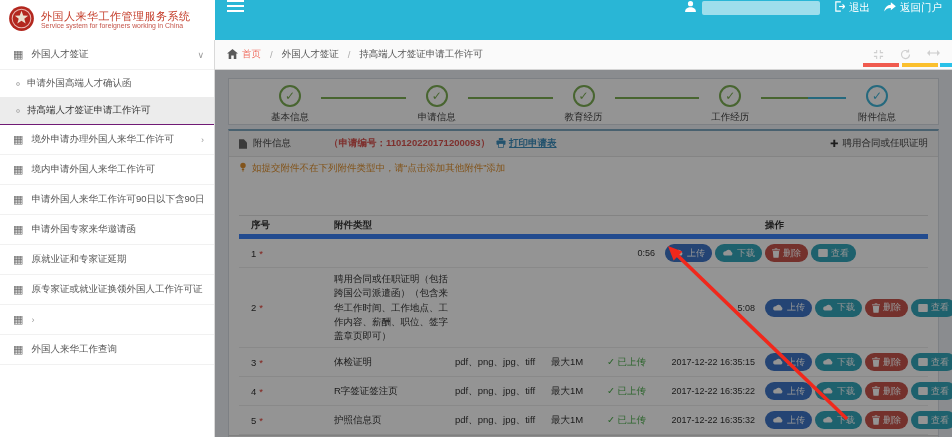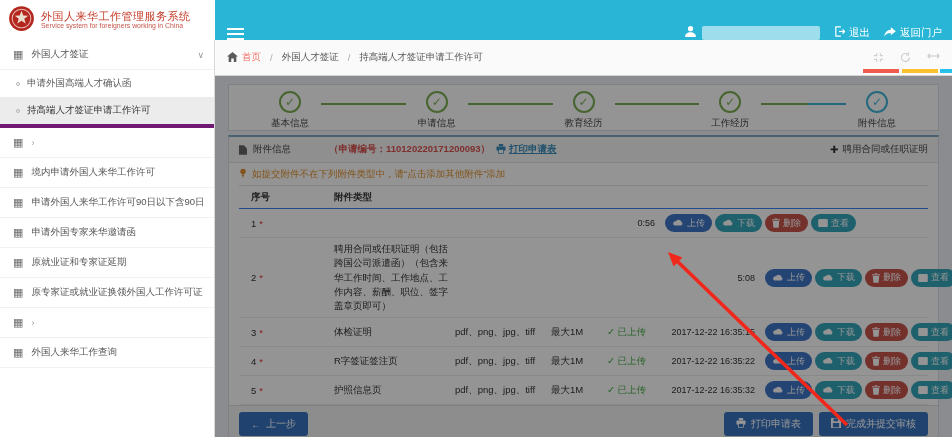--- a/index.html
+++ b/index.html
@@ -11,44 +11,44 @@
   *{box-sizing:border-box;margin:0;padding:0;}
   body{font-family:"Liberation Sans","DejaVu Sans",sans-serif;background:#fff;}
   .page{position:relative;width:952px;height:437px;overflow:hidden;background:#fff;}
 
   
   .topbar{display:flex;height:40px;}
   .brand{width:215px;background:#fff;display:flex;align-items:center;gap:6px;padding:0 8px;}
   .brand-txt{display:flex;flex-direction:column;line-height:1.15;}
   .brand-title{font-size:11px;font-weight:normal;color:var(--brand-red);letter-spacing:.5px;}
   .brand-sub{font-size:6.9px;color:#c4554a;}
-  .topbar-main{flex:1;background:var(--teal);display:flex;align-items:flex-end;color:#fff;}
+  .topbar-main{flex:1;background:var(--teal);display:flex;align-items:flex-start;color:#fff;}
   .hamburger{width:40px;display:flex;flex-direction:column;gap:3px;align-items:center;cursor:pointer;}
   .hamburger i{display:block;width:17px;height:2px;background:#fff;}
   .top-right{margin-left:auto;display:flex;align-items:center;gap:14px;padding-right:10px;font-size:10.5px;}
   .userbox{display:flex;align-items:center;gap:5px;}
   .redact{width:118px;height:14px;background:rgba(255,255,255,.55);border-radius:2px;}
   .top-link{display:flex;align-items:center;gap:4px;cursor:pointer;white-space:nowrap;}
 
   
   .shell{display:flex;height:397px;}
   .sidebar{width:215px;background:#fff;border-right:1px solid #d9d9d9;font-size:9.5px;color:#555;}
   .menu-item{display:flex;align-items:center;gap:8px;height:30px;padding:0 10px 0 13px;border-bottom:1px solid #f1f1f1;cursor:pointer;}
   .mi-grid{color:#6f6f6f;font-size:11px;line-height:1;}
   .mi-label{flex:1;white-space:nowrap;overflow:hidden;}
   .mi-arrow{color:#999;font-size:9px;}
-  .submenu{border-bottom:4px solid #701a75;}
+  .submenu{border-bottom:1px solid #701a75;}
   .submenu-item{display:flex;align-items:center;gap:7px;height:27px;padding:0 10px 0 16px;cursor:pointer;color:#5a5a5a;}
   .submenu-item .dot{width:4px;height:4px;border:1px solid #b5b5b5;border-radius:50%;}
   .submenu-item.active{background:#ececec;color:#333;}
 
   .main{flex:1;display:flex;flex-direction:column;position:relative;width:737px;}
 
   
-  .crumbbar{position:relative;height:36px;background:#fafafa;border-bottom:1px solid #d5d5d5;display:flex;align-items:center;padding:0 8px 0 12px;font-size:9.5px;color:#555;}
+  .crumbbar{position:relative;height:30px;background:#fafafa;border-bottom:1px solid #d5d5d5;display:flex;align-items:center;padding:0 8px 0 12px;font-size:9.5px;color:#555;}
   .crumb{display:flex;align-items:center;gap:5px;}
   .crumb .sep{color:#aaa;margin:0 4px;}
   .crumb-home{color:#ef7063;cursor:pointer;display:flex;align-items:center;gap:4px;}
   .crumb-link{cursor:pointer;}
   .mini-controls{margin-left:auto;display:flex;gap:16px;color:#cfcfcf;padding-right:4px;}
   .mini-controls span{cursor:pointer;display:flex;}
   .cbar{position:absolute;bottom:2px;height:4px;}
   .cbar.red{right:53px;width:36px;background:#f05b4f;}
   .cbar.yellow{right:14px;width:36px;background:#fbc02d;}
   .cbar.cyan{right:0;width:12px;background:#29c1e8;}
@@ -68,21 +68,21 @@
   .attach-head{height:26px;background:#f6f6f6;border-bottom:1px solid #e3e3e3;display:flex;align-items:center;gap:6px;padding:0 10px;font-size:9.5px;color:#444;}
   .doc-ic{color:#666;display:flex;}
   .appno{color:var(--appno-red);font-weight:bold;margin-left:32px;}
   .print-link{color:var(--link-blue);font-weight:bold;text-decoration:underline;display:flex;align-items:center;gap:3px;cursor:pointer;}
   .add-other{margin-left:auto;display:flex;align-items:center;gap:4px;color:#444;cursor:pointer;}
   .plus{color:#333;font-weight:bold;font-size:10px;}
   .notice{padding:5px 10px 4px;font-size:9.5px;color:var(--notice-orange);display:flex;align-items:center;gap:5px;background:#fff;}
 
   .tbl{flex:1;padding:0 10px;font-size:9.5px;color:#333;}
   .t-head,.t-row{display:grid;grid-template-columns:46px 168px 96px 56px 58px 100px 1fr;align-items:center;padding-left:2px;}
-  .t-head{border-top:1px solid #e2e2e2;border-bottom:1px solid #3b82f6;height:24px;font-weight:bold;}
+  .t-head{border-top:1px solid #e2e2e2;border-bottom:5px solid #3b82f6;height:24px;font-weight:bold;margin-top:36px;}
   .t-row{border-bottom:1px solid #ececec;min-height:29px;padding-top:4px;padding-bottom:4px;}
   .c-no{padding-left:10px;}
   .req{color:var(--required-red);margin-left:3px;}
   .c-type{line-height:1.5;padding-right:6px;padding-left:47px;}
   .c-time{text-align:right;padding-right:10px;font-size:9px;white-space:nowrap;}
   .ok{color:var(--success-green);}
   .okc{font-weight:bold;}
   .c-act{display:flex;gap:3px;align-items:center;}
   .pill{display:inline-flex;align-items:center;gap:3px;color:#fff;font-size:9px;padding:2.5px 7px;border-radius:9px;cursor:pointer;white-space:nowrap;}
   .pill .picon{display:flex;}
@@ -177,20 +177,21 @@
               <span class="dot"></span>
               <span>申请外国高端人才确认函</span>
             </div>
             <div class="submenu-item active">
               <span class="dot"></span>
               <span>持高端人才签证申请工作许可</span>
             </div>
           </div>
           <div class="menu-item">
             <span class="mi-grid">▦</span>
+            <span class="mi-label">境外申请办理外国人来华工作许可</span>
             <span class="mi-arrow">›</span>
           </div>
           <div class="menu-item">
             <span class="mi-grid">▦</span>
             <span class="mi-label">境内申请外国人来华工作许可</span>
           </div>
           <div class="menu-item">
             <span class="mi-grid">▦</span>
             <span class="mi-label">申请外国人来华工作许可90日以下含90日</span>
           </div>
@@ -323,20 +324,21 @@
             <span>如提交附件不在下列附件类型中，请“点击添加其他附件”添加</span>
           </div>
           <div class="tbl">
             <div class="t-head">
               <div class="c-no">序号</div>
               <div class="c-type">附件类型</div>
               <div></div>
                 <div></div>
                 <div></div>
                 <div></div>
+              <div>操作</div>
             </div>
             <div id="rows">
                 <div class="t-row">
                   <div class="c-no"><span>1</span><span class="req">*</span></div>
                   <div class="c-fmt"></div>
                   <div class="c-size"></div>
                   <div class="c-status"></div>
                   <div class="c-time">0:56</div>
                   <div class="c-act">
                     <span class="pill p0">

